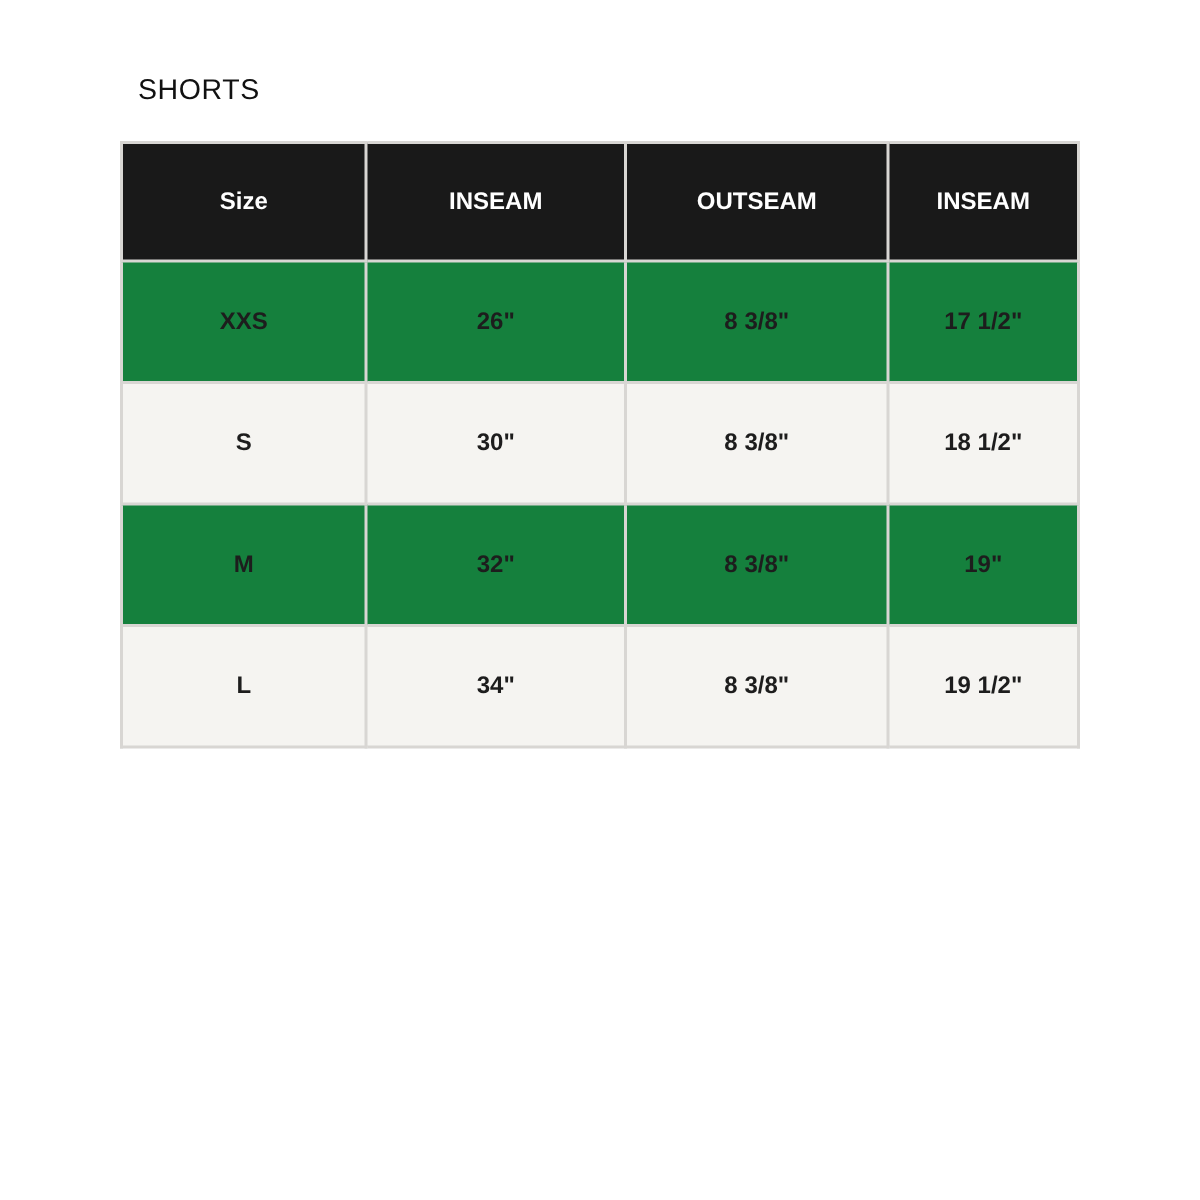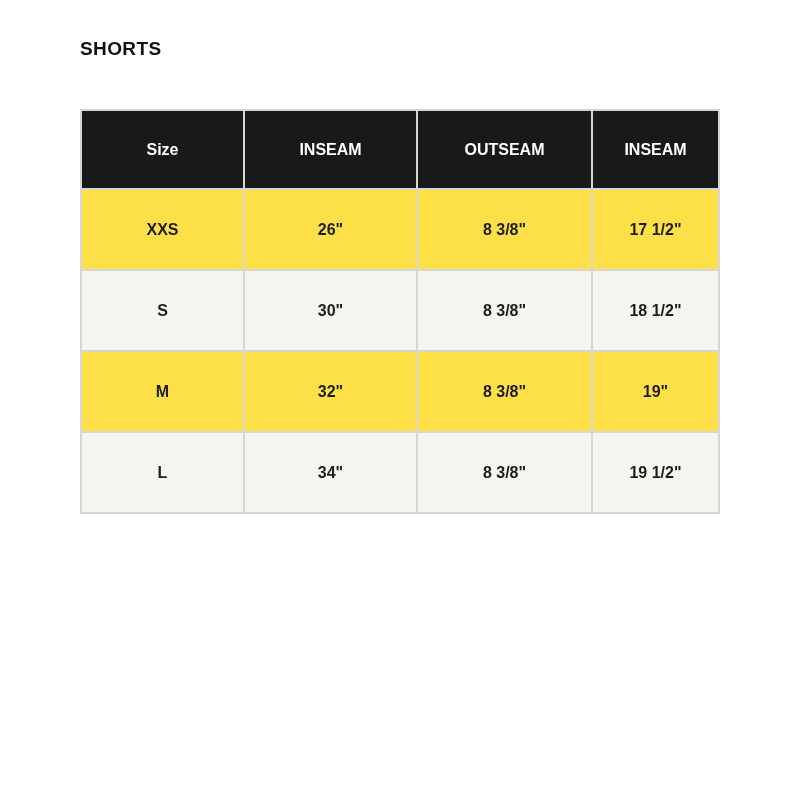--- a/index.html
+++ b/index.html
@@ -12,31 +12,31 @@
     position: relative;
     width: 800px;
     height: 800px;
     background: #ffffff;
     overflow: hidden;
   }
   .title {
     position: absolute;
     left: 80px;
     top: 39px;
-    margin: 0;
+    margin: 12px;
     font-size: 19px;
     line-height: 1;
-    font-weight: 700;
+    font-weight: 400;
     letter-spacing: 0.4px;
     color: #111111;
   }
   table.size-table {
     position: absolute;
     left: 80px;
-    top: 109px;
+    top: 94px;
     width: 638px;
     border-collapse: collapse;
     table-layout: fixed;
   }
   col.c0 { width: 163px; }
   col.c1 { width: 173px; }
   col.c2 { width: 175px; }
   col.c3 { width: 127px; }
   .size-table th,
   .size-table td {
@@ -46,21 +46,21 @@
     padding: 0;
     font-weight: 700;
   }
   .size-table thead th {
     background: #191919;
     color: #ffffff;
     font-size: 16px;
     height: 77px;
   }
   .size-table tbody td {
-    background: #fde047;
+    background: #15803d;
     color: #1d1d1d;
     font-size: 16px;
     height: 79px;
   }
   .size-table tbody tr:nth-child(even) td {
     background: #f5f4f1;
   }
 </style>
 </head>
 <body>

